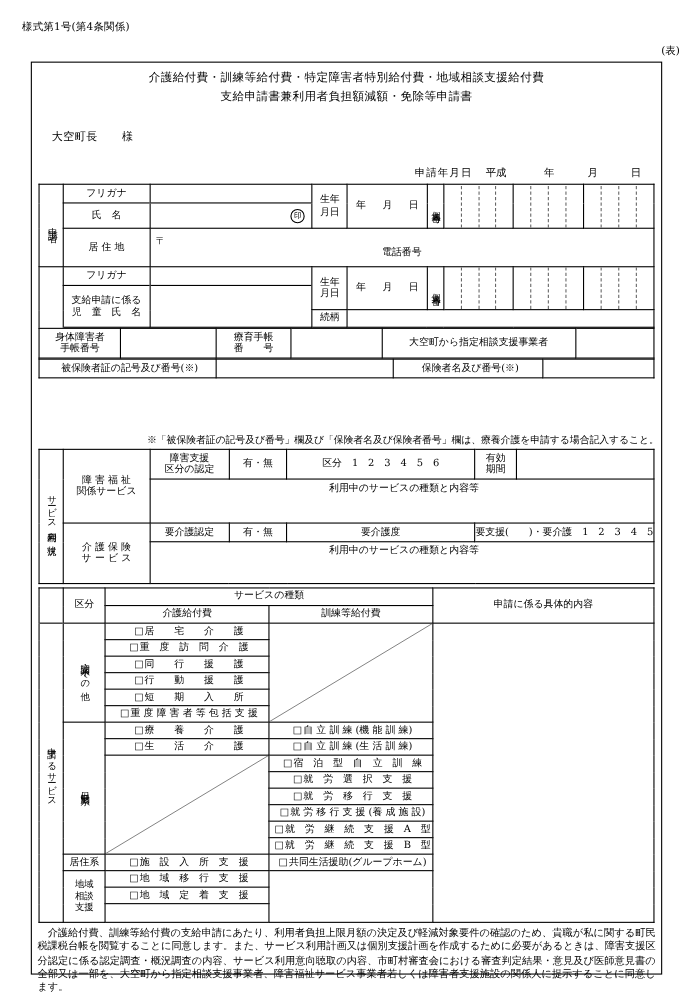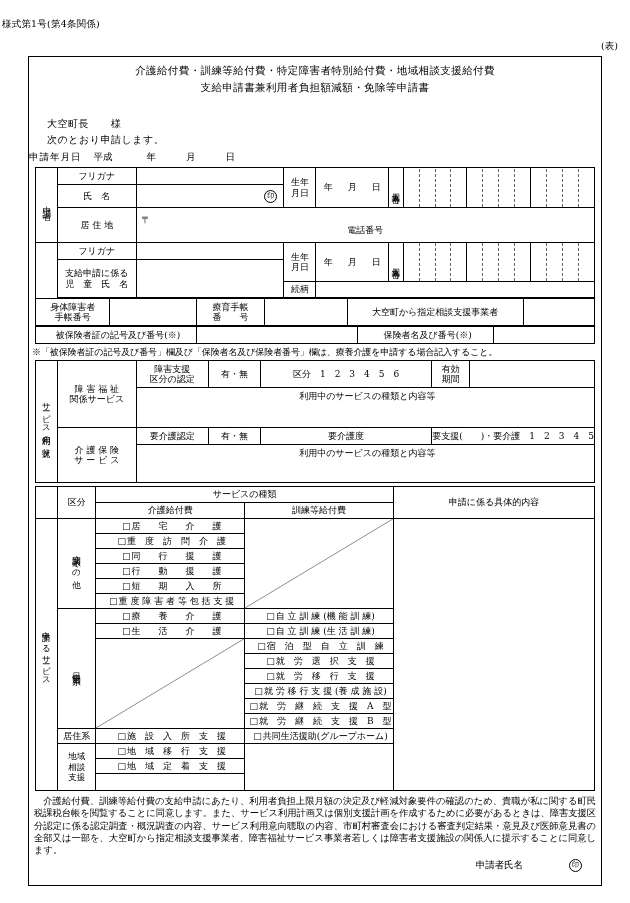--- a/index.html
+++ b/index.html
@@ -18,21 +18,21 @@
   }
   .page {
     position: absolute;
     left: 0; top: 0;
     width: 630px; height: 903px;
     box-sizing: border-box;
   }
   
   .form-no {
     position: absolute;
-    left: 2px; top: 18px;
+    left: 20px; top: 18px;
     font-size: 9.5px;
     letter-spacing: .2px;
     white-space: nowrap;
   }
   .omote {
     position: absolute;
     right: 12px; top: 40px;
     font-size: 9.5px;
     white-space: nowrap;
   }
@@ -59,23 +59,23 @@
     letter-spacing: .5px;
   }
   .addr-line .sama { padding-left: 22px; }
   .mousi {
     margin-top: 2px;
     padding-left: 18px;
     font-size: 10px;
     letter-spacing: .5px;
   }
   .appdate {
-    margin-top: 4px;
+    margin-top: 20px;
     padding-right: 18px;
-    text-align: left;
+    text-align: right;
     font-size: 9.5px;
     white-space: nowrap;
   }
   .appdate span { display: inline-block; }
   .ad-lbl { letter-spacing: 1px; }
   .ad-hei { margin-left: 12px; }
   .ad-y { margin-left: 34px; }
   .ad-m { margin-left: 30px; }
   .ad-d { margin-left: 30px; }
 
@@ -144,21 +144,22 @@
     height: 100%;
     padding-right: 6px;
     box-sizing: border-box;
   }
 
   .note {
     font-size: 9px;
     padding: 1.5px 2px 1.5px 3px;
     letter-spacing: -0.1px;
     white-space: nowrap;
-    text-align: left;
+    text-align: right;
+    margin-top: 48px;
   }
   .postmark { text-align: left; padding-left: 5px; font-size: 9px; }
   .tel { text-align: center; font-size: 9px; }
 
   .chk { margin-right: 1px; }
   .svc-cell {
     text-align: left;
     padding-left: 3px !important;
     font-size: 8.5px;
     white-space: nowrap;
@@ -193,21 +194,20 @@
   <div class="omote">(表)</div>
 
   <div class="frame">
 
     <div class="title1">介護給付費・訓練等給付費・特定障害者特別給付費・地域相談支援給付費</div>
     <div class="title2">支給申請書兼利用者負担額減額・免除等申請書</div>
 
     <div class="addr-line">
       <span>大空町長</span><span class="sama">様</span>
     </div>
-    <div class="mousi">次のとおり申請します。</div>
 
     <div class="appdate">
       <span class="ad-lbl">申請年月日</span><span class="ad-hei">平成</span><span class="ad-y">年</span><span class="ad-m">月</span><span class="ad-d">日</span>
     </div>
 
     <div class="sec sec-top">
     <table class="grid">
       <colgroup>
         <col style="width:22px">
             <col style="width:78px">

